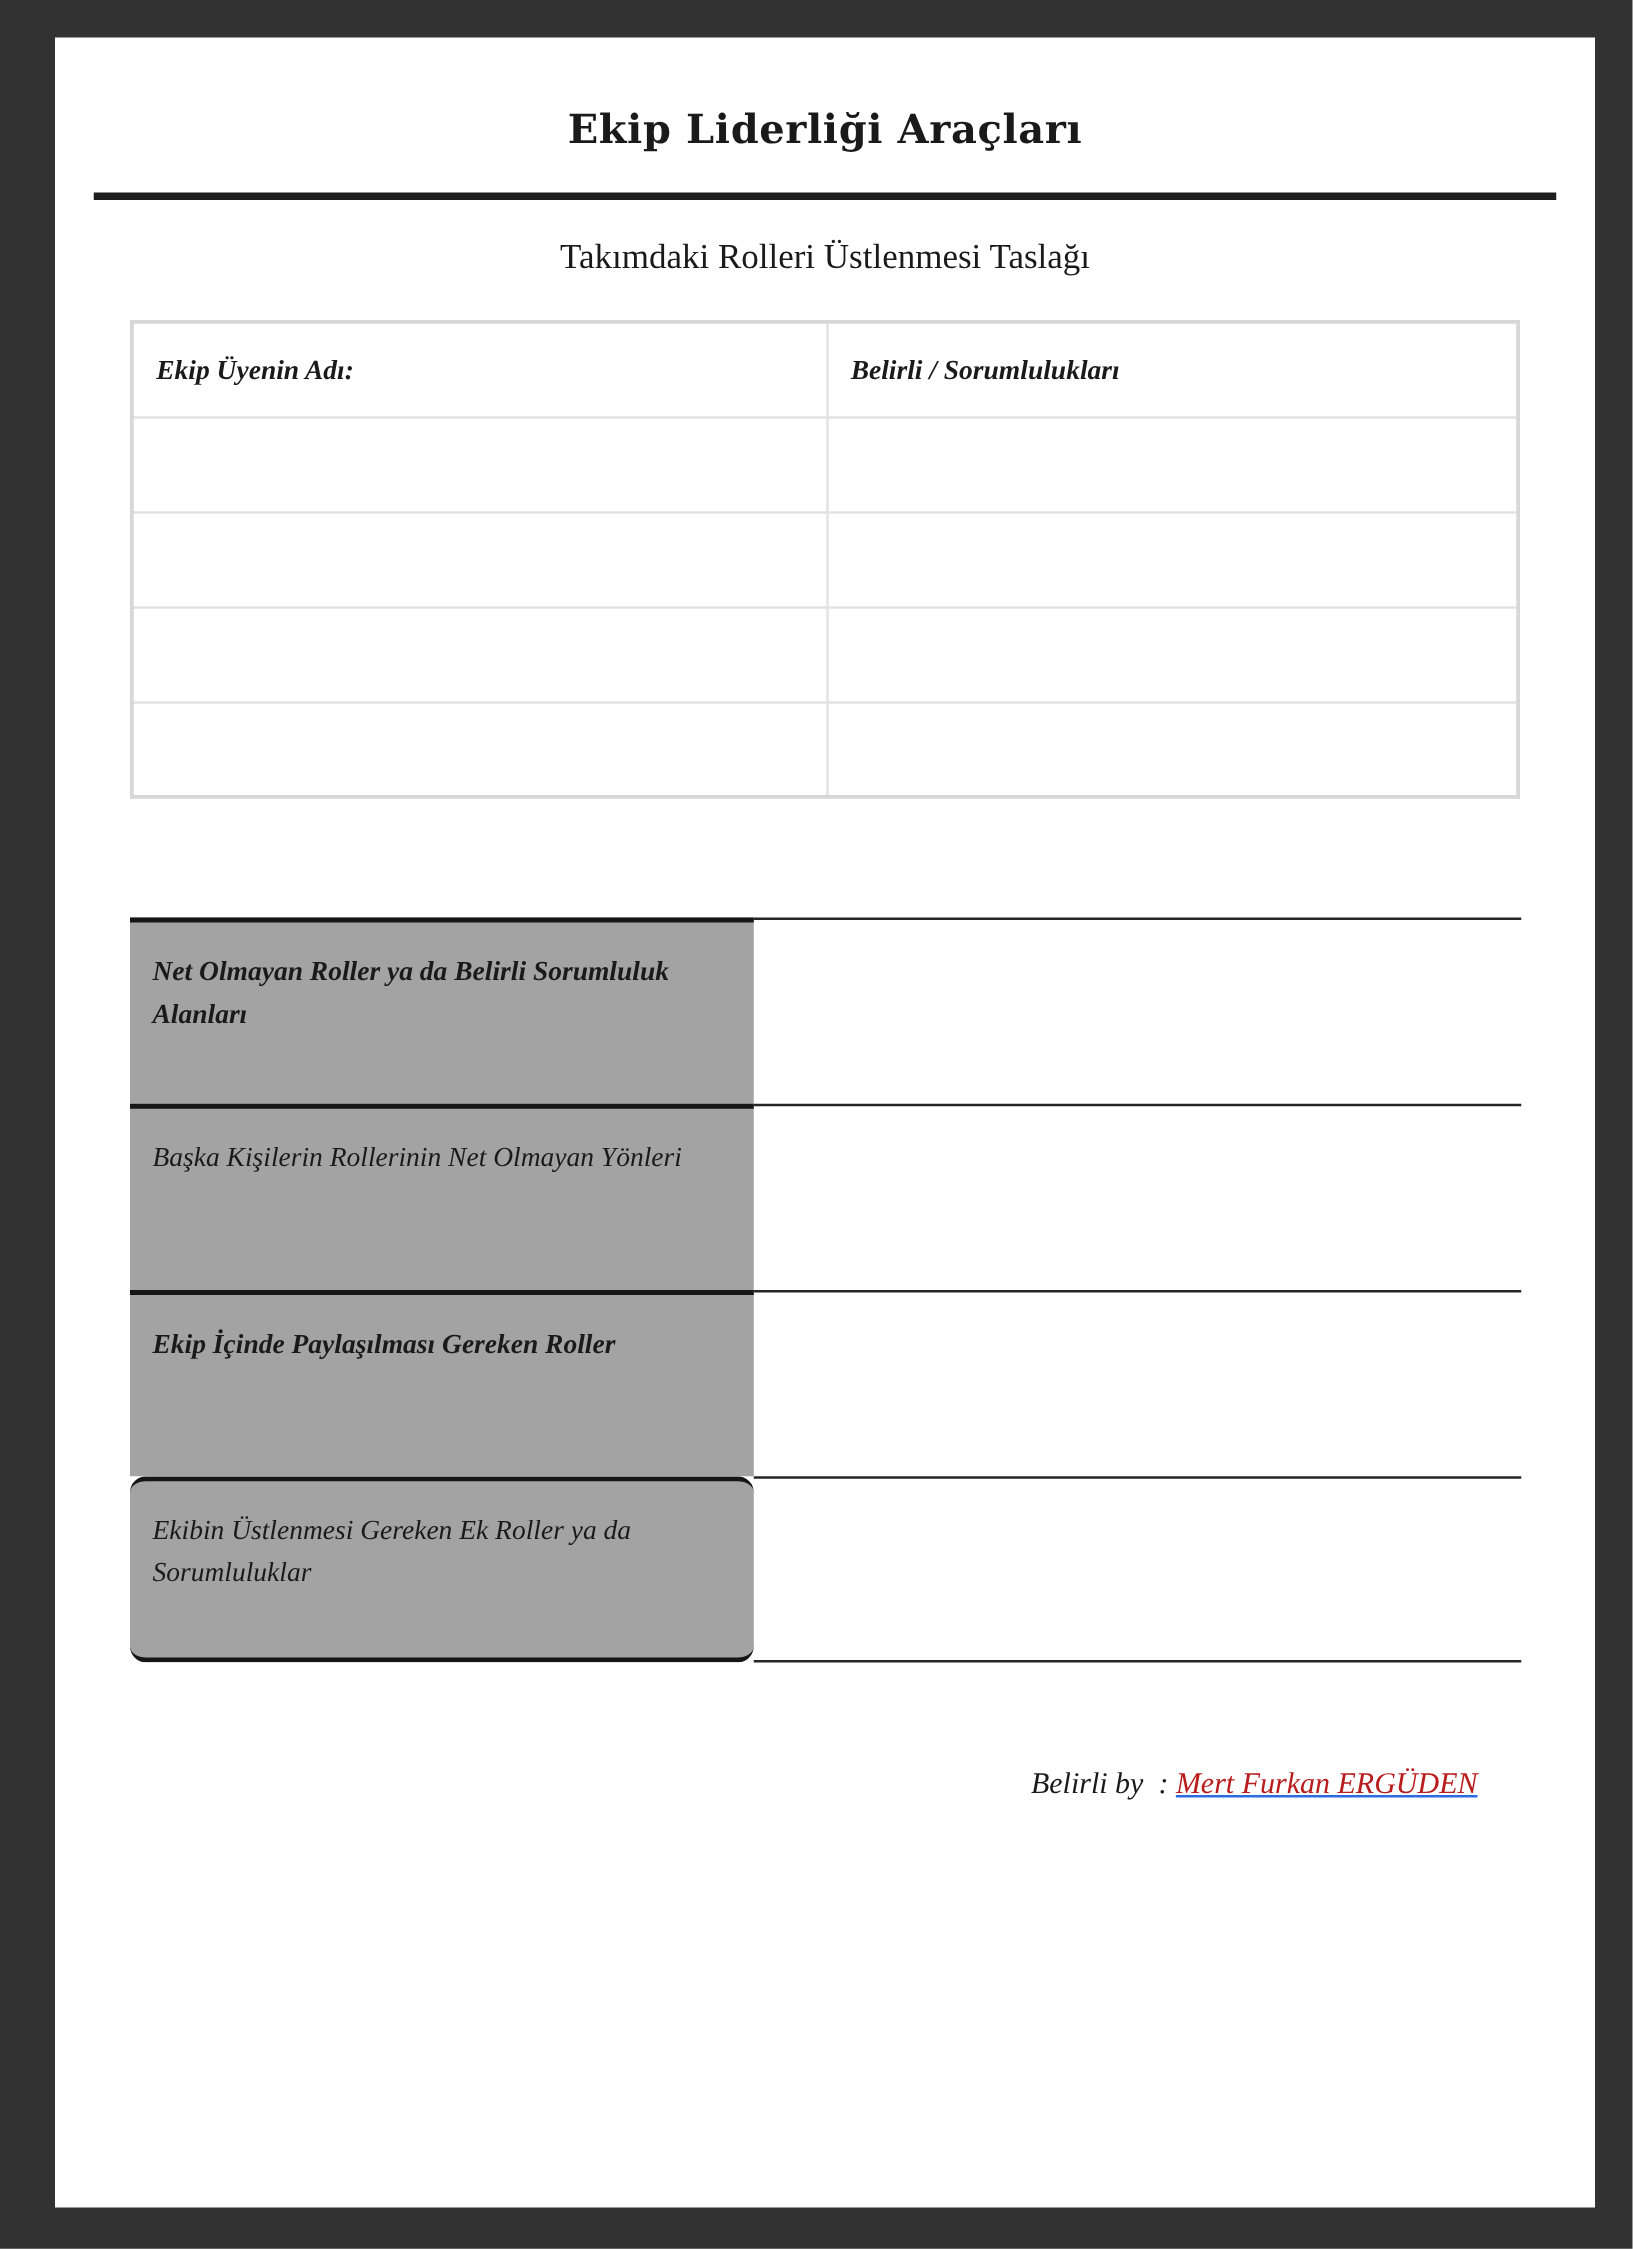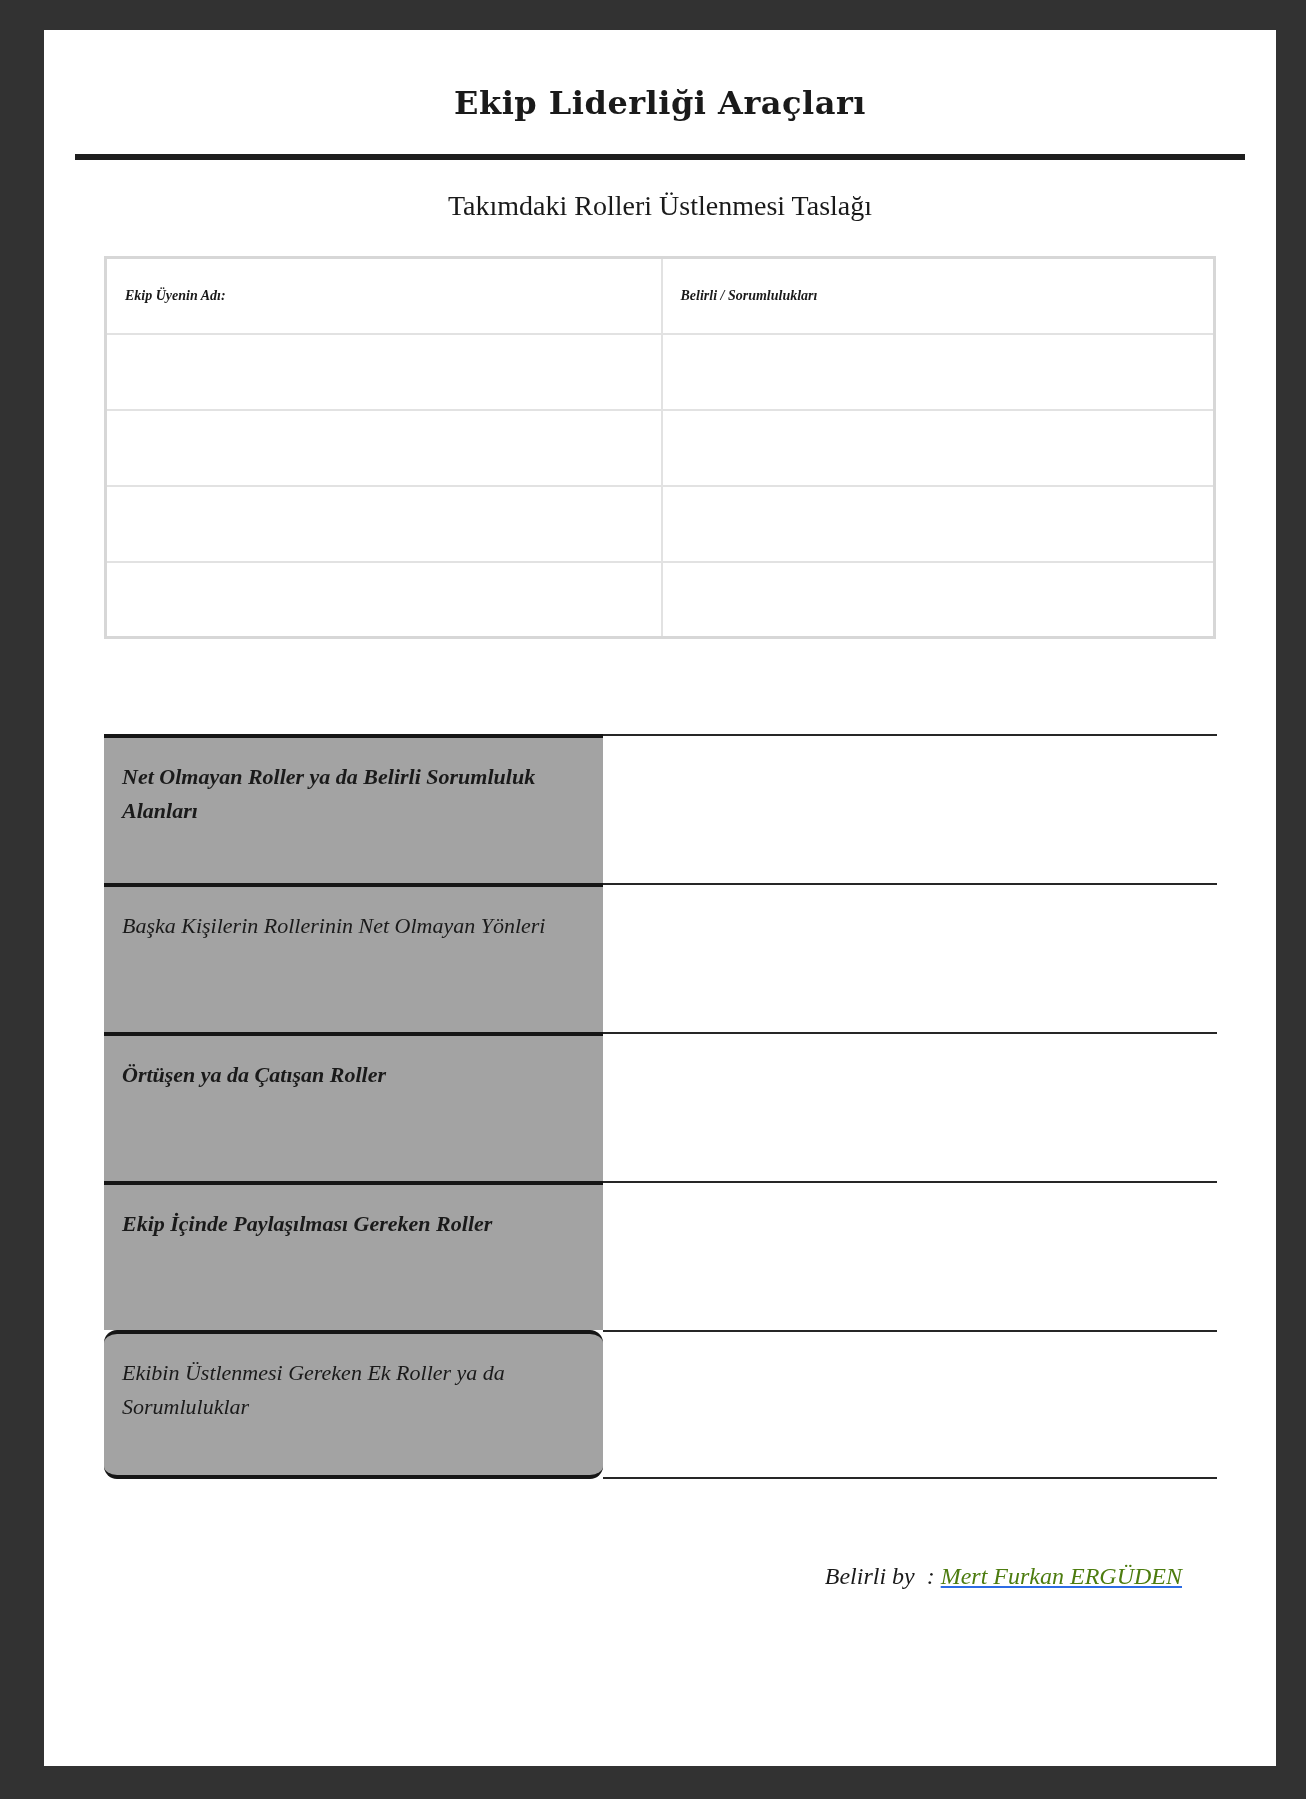--- a/index.html
+++ b/index.html
@@ -45,21 +45,21 @@
     border: 3px solid #d7d7d7;
   }
   table.roles th, table.roles td {
     border: 2px solid #e2e2e2;
     height: 76px;
     vertical-align: middle;
     text-align: left;
     padding: 0 16px 0 18px;
   }
   table.roles th {
-    font-size: 14px;
+    font-size: 22px;
     font-weight: bold;
     font-style: italic;
   }
   table.roles td { font-size: 20px; }
   .clarification {
     margin: 95px 59px 0 60px;
   }
   .c-row {
     display: grid;
     grid-template-columns: 499px 1fr;
@@ -84,21 +84,21 @@
   .footer {
     margin-top: 80px;
     padding-right: 94px;
     text-align: right;
     font-size: 24px;
     line-height: 34px;
     font-style: italic;
     white-space: pre;
   }
   .footer a {
-    color: #4d7c0f;
+    color: #b91c1c;
     text-decoration: underline;
     text-decoration-color: #2d6be4;
   }
 </style>
 </head>
 <body>
 
 <div class="page">
 
   <div class="title">Ekip Liderliği Araçları</div>
@@ -143,24 +143,20 @@
   <div class="clarification">
       <div class="c-row">
         <div class="c-label bold">Net Olmayan Roller ya da Belirli Sorumluluk Alanları</div>
         <div class="c-value"></div>
       </div>
       <div class="c-row">
         <div class="c-label">Başka Kişilerin Rollerinin Net Olmayan Yönleri</div>
         <div class="c-value"></div>
       </div>
       <div class="c-row">
-        <div class="c-label bold">Örtüşen ya da Çatışan Roller</div>
-        <div class="c-value"></div>
-      </div>
-      <div class="c-row">
         <div class="c-label bold">Ekip İçinde Paylaşılması Gereken Roller</div>
         <div class="c-value"></div>
       </div>
       <div class="c-row">
         <div class="c-label">Ekibin Üstlenmesi Gereken Ek Roller ya da Sorumluluklar</div>
         <div class="c-value"></div>
       </div>
     </div>
 
   <div class="footer"><span>Belirli by  : </span><a href="#">Mert Furkan ERGÜDEN</a></div>

